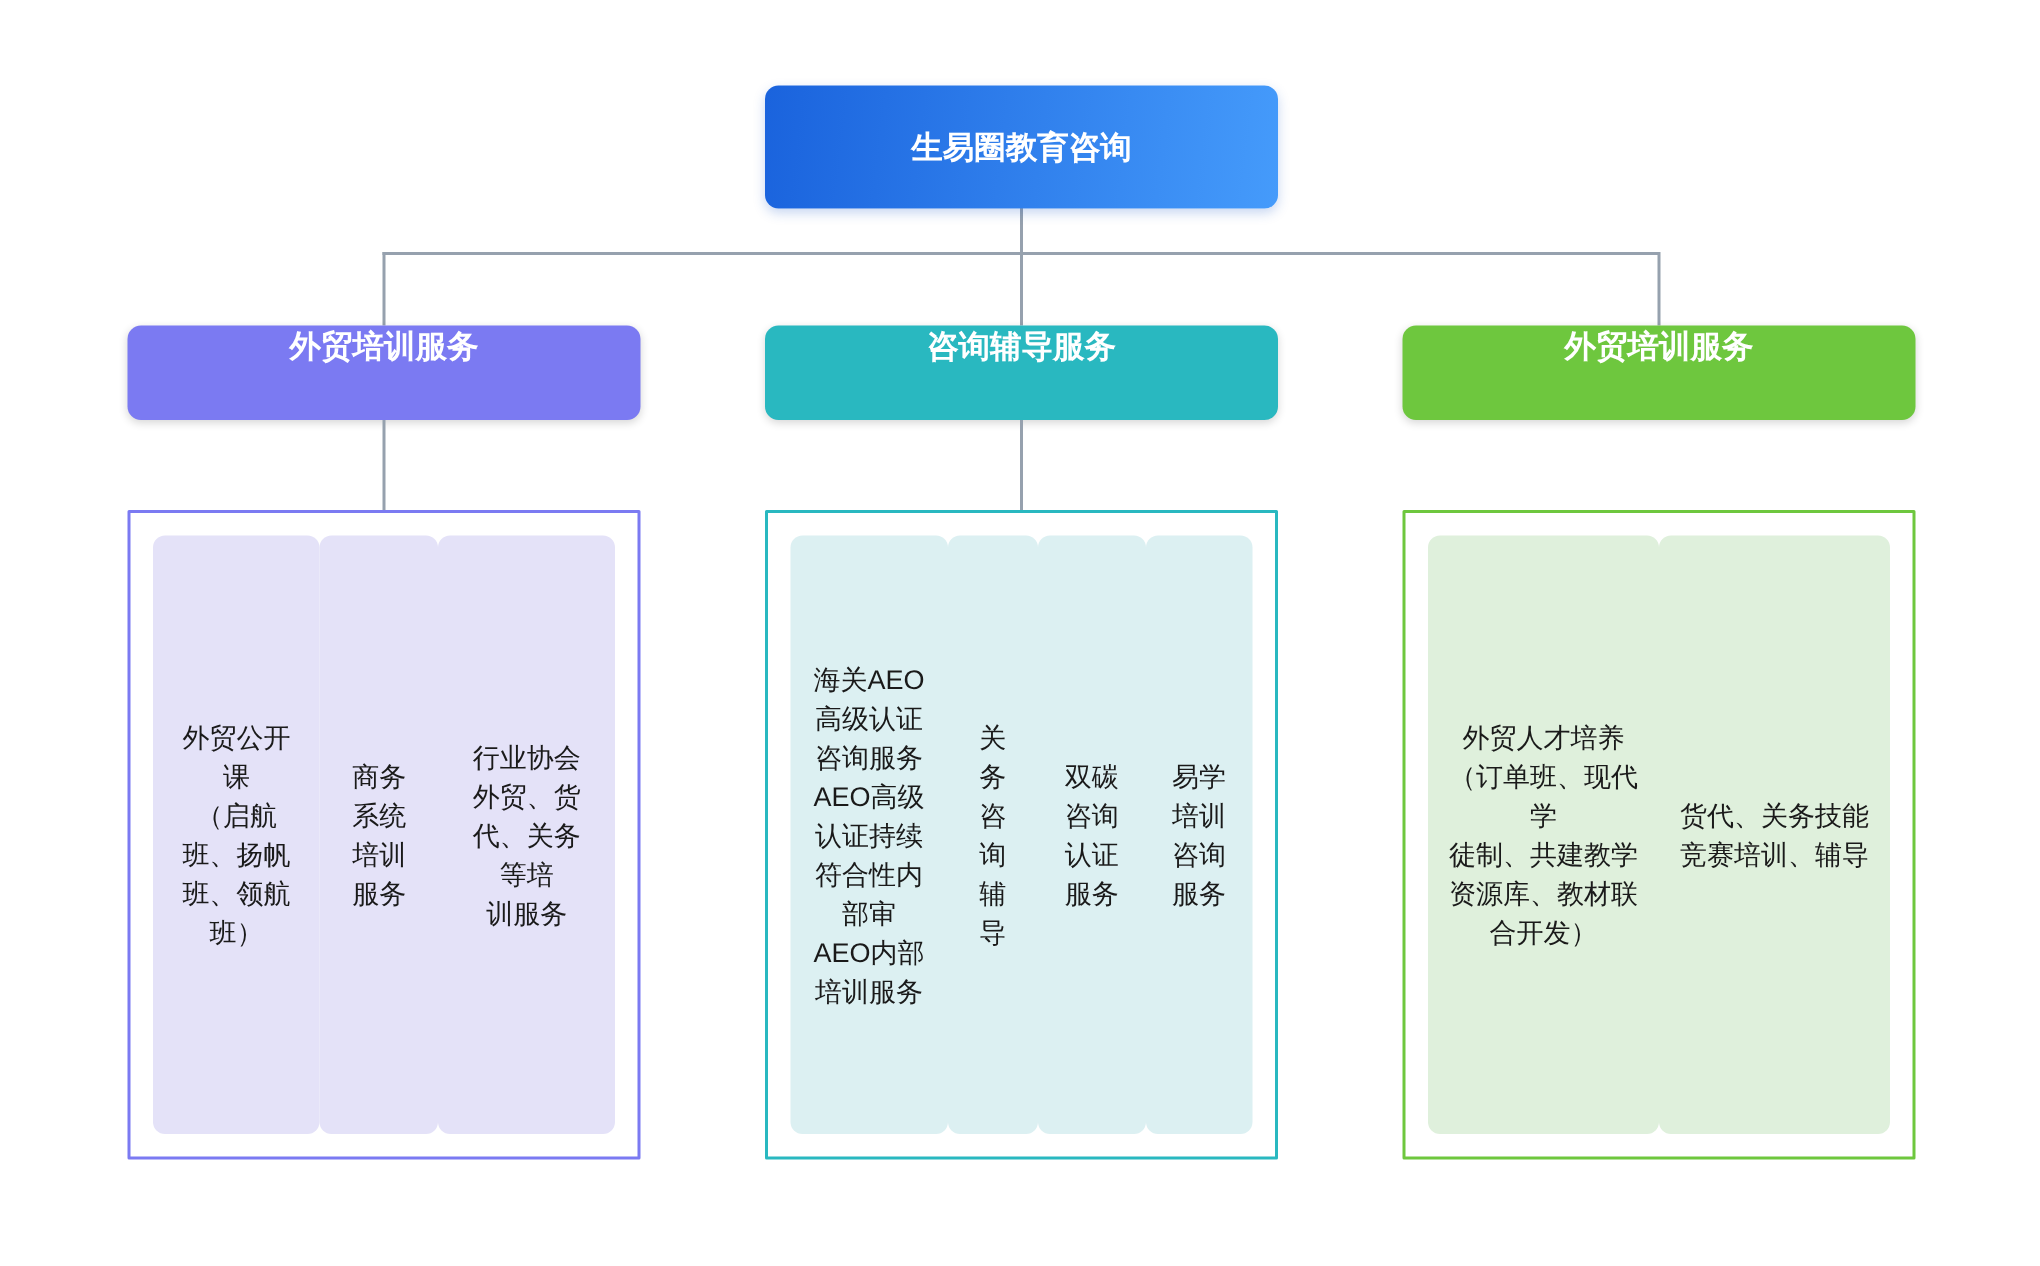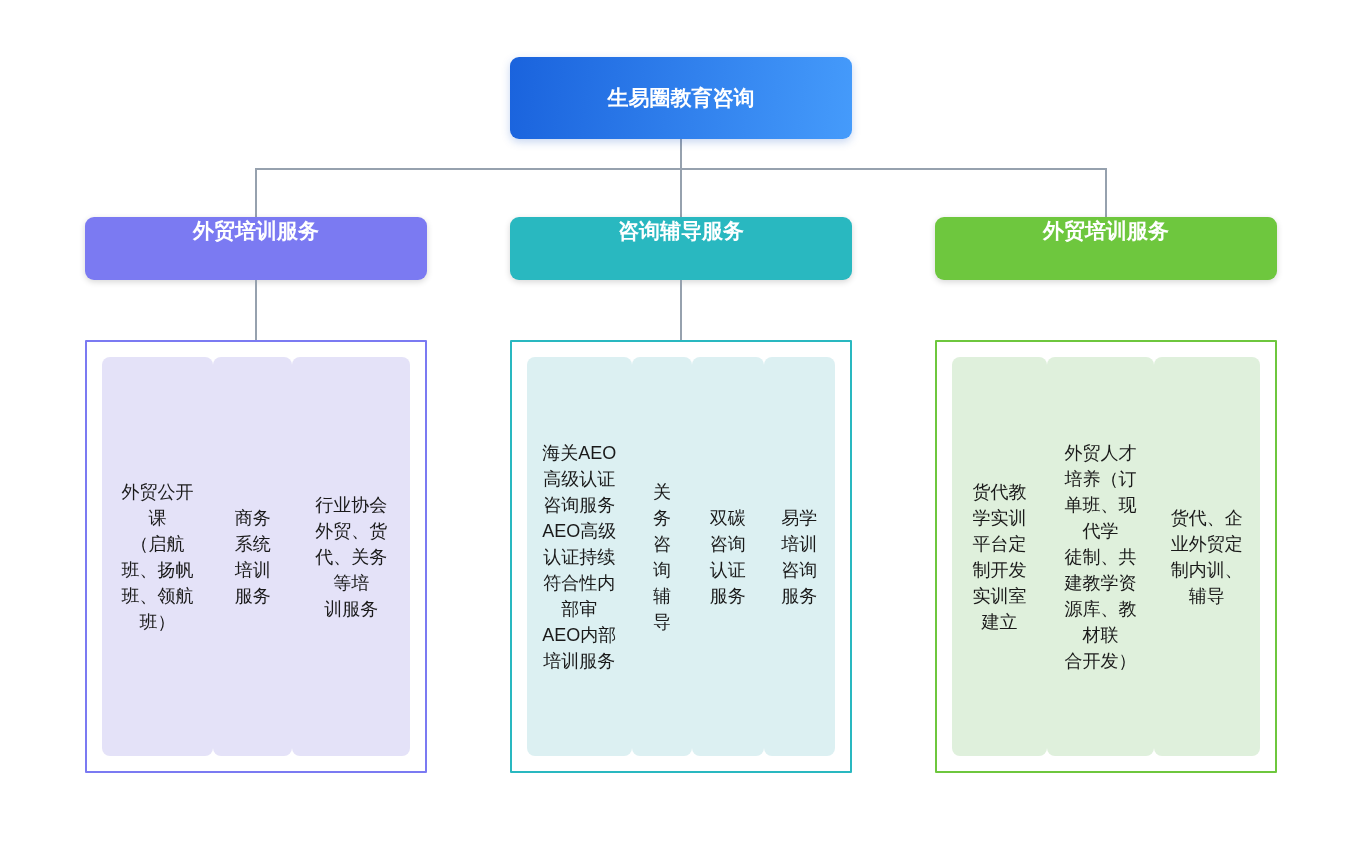--- a/index.html
+++ b/index.html
@@ -109,20 +109,18 @@
     <div class="service-item">双碳咨询认证服务</div>
     <div class="service-item">易学培训咨询服务</div>
   </div>
 </section>
 
 <section class="column col-3" style="--accent: #6ec73e; --item-bg: #dff0dc;">
   <div class="branch-header">
     <span>外贸培训服务</span>
   </div>
   <div class="branch-container">
-    <div class="service-item">货代教学实训平台定制开发
-实训室建立</div>
     <div class="service-item">外贸人才培养（订单班、现代学
 徒制、共建教学资源库、教材联
 合开发）</div>
-    <div class="service-item">货代、企业外贸定制内训、辅导</div>
+    <div class="service-item">货代、关务技能竞赛培训、辅导</div>
   </div>
 </section>
 
 </body></html>

